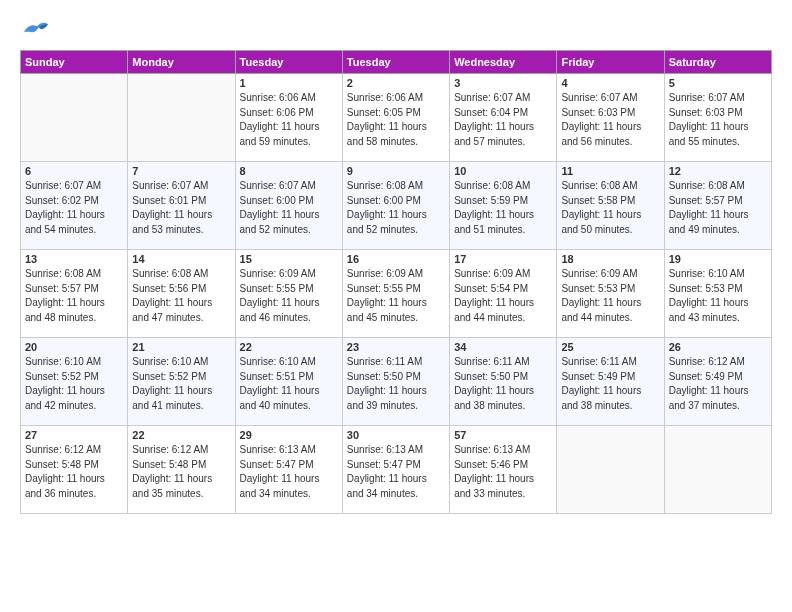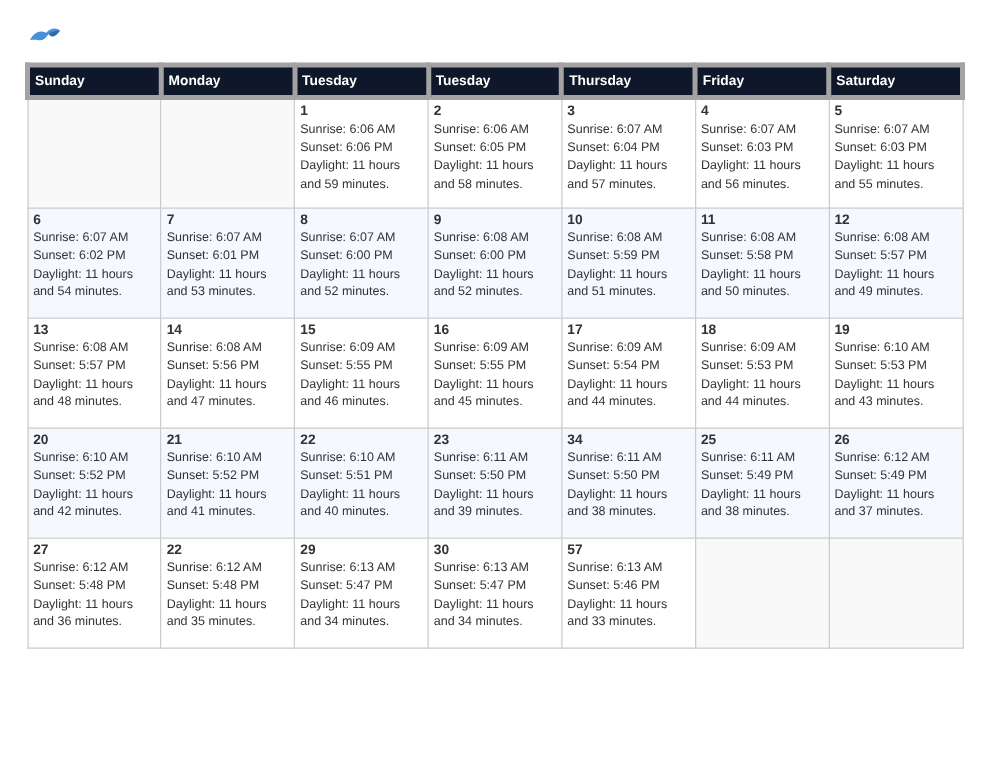--- a/index.html
+++ b/index.html
@@ -53,26 +53,26 @@
     .subtitle {
       font-size: 14px;
       color: #555;
     }
     table {
       width: 100%;
       border-collapse: collapse;
       table-layout: fixed;
     }
     thead tr th {
-      background-color: #0f172a;
+      background-color: #a21caf;
       color: #fff;
       font-size: 11px;
       font-weight: bold;
       padding: 5px 4px;
-      border: 4px solid #a3a3a3;
+      border: 1px solid #a3a3a3;
       text-align: left;
     }
     tbody tr td {
       border: 1px solid #ccc;
       vertical-align: top;
       padding: 3px 4px;
       font-size: 8.5px;
       color: #333;
       height: 88px;
       width: calc(100% / 7);
@@ -121,21 +121,21 @@
     </div>
   </div>
 
   <table>
     <thead>
       <tr>
       <th>Sunday</th>
           <th>Monday</th>
           <th>Tuesday</th>
           <th>Tuesday</th>
-          <th>Thursday</th>
+          <th>Wednesday</th>
           <th>Friday</th>
           <th>Saturday</th>
         </tr>
     </thead>
     <tbody id="calendar-body">
     <tr>
           <td class="empty-cell"></td>
           <td class="empty-cell"></td>
           <td>
             <span class="day-num">1</span>

